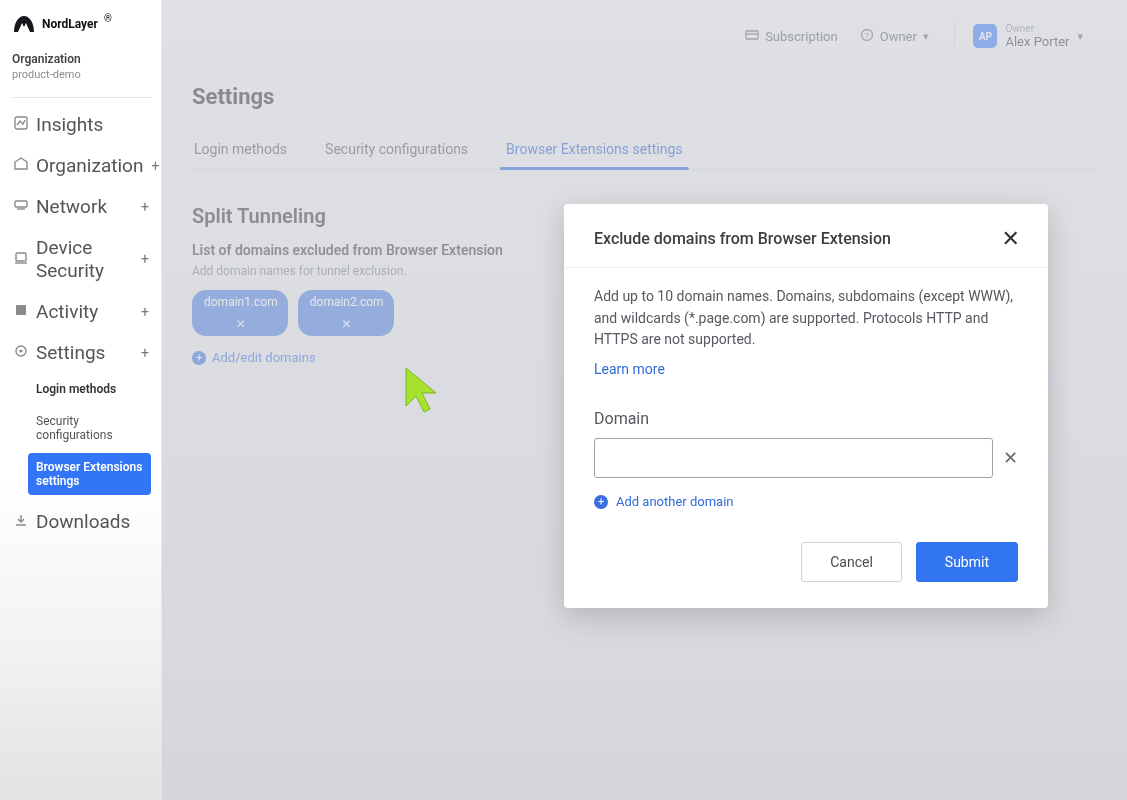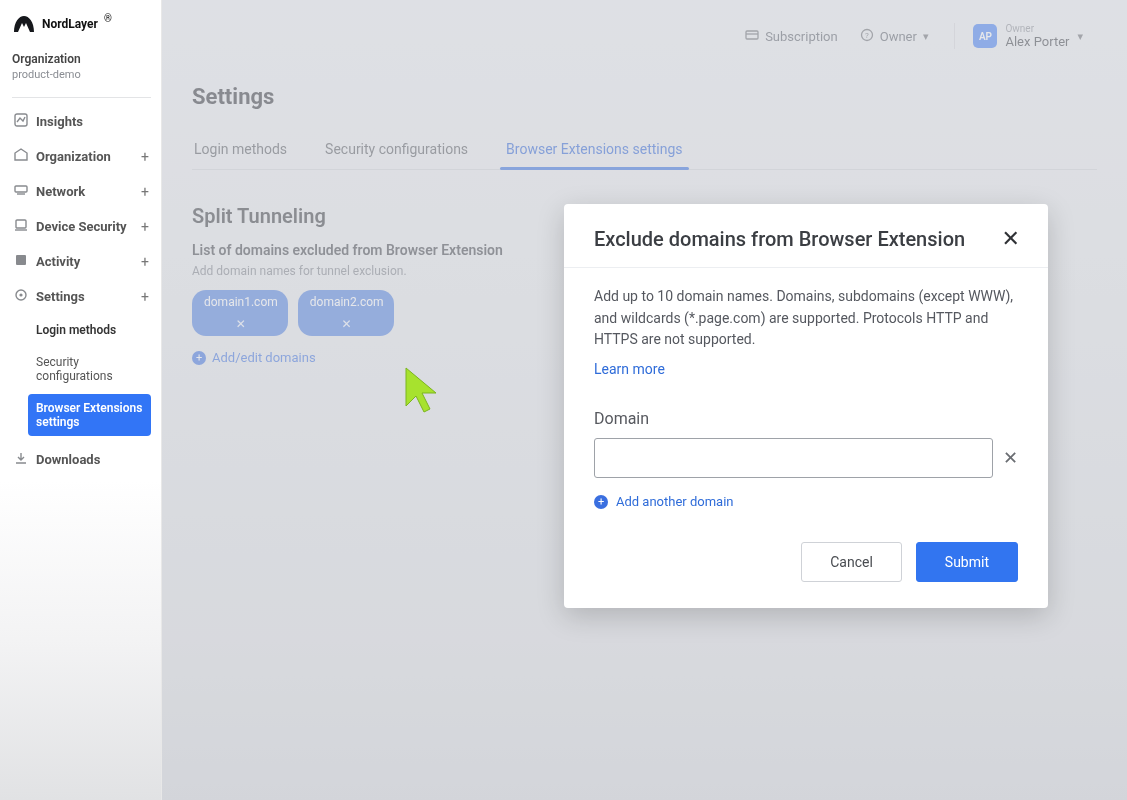--- a/index.html
+++ b/index.html
@@ -9,21 +9,21 @@
   
   .sidebar { width: 162px; height: 100%; background: linear-gradient(#ffffff 0%, #ffffff 60%, #f3f3f4 80%, #e1e2e4 100%); border-right: 1px solid #e8e8e8; padding: 14px 10px 0 12px; display:flex; flex-direction:column; font-size:13px; color:#555; }
   .logo-row { display:flex; align-items:center; gap:6px; margin-bottom:18px; }
   .logo-mark svg { display:block; }
   .logo-text { font-weight:700; font-size:12px; color:#111; }
   .org-block { margin-bottom:8px; }
   .org-label { font-size:12px; font-weight:600; color:#444; }
   .org-name  { font-size:11px; color:#8a8d93; margin-top:2px; }
   .sep { border:0; border-top:1px solid #e3e4e6; margin:8px 0 6px; }
   .nav-item { display:flex; align-items:center; gap:8px; padding:9px 2px; color:#555; cursor:pointer; }
-  .nav-item .lbl { flex:1; font-size:13px;font-weight:bold; }
+  .nav-item .lbl { flex:1; font-size:19px; }
   .nav-item .plus { color:#777; font-size:14px; line-height:1; }
   .nav-item svg { flex:0 0 auto; opacity:.8; }
   .sub-nav { margin:2px 0 6px 16px; display:flex; flex-direction:column; gap:4px; }
   .sub-item { font-size:12px; padding:7px 8px; color:#555; border-radius:4px; cursor:pointer; }
   .sub-item.bold { font-weight:600; color:#333; }
   .sub-item.active { background:#3275f6; color:#fff; font-weight:600; }
 
   
   .main { flex:1; position:relative; background:linear-gradient(#eef0f3,#dfe1e4 80%, #d6d8dc); }
   .main-overlay-dim { position:absolute; inset:0; background:rgba(210,212,216,0.55); pointer-events:none; }
@@ -46,21 +46,21 @@
   .hint { font-size:12px; color:#7c8088; margin-bottom:12px; }
   .chips { display:flex; gap:10px; margin-bottom:14px; }
   .chip { background:#4d7fe0; color:#fff; font-size:12px; padding:5px 10px 5px 12px; border-radius:14px; display:flex; align-items:center; gap:8px; cursor:default;flex-direction:column; }
   .chip .x { cursor:pointer; opacity:.9; font-size:12px; }
   .add-link { display:flex; align-items:center; gap:6px; color:#3a6fe0; font-size:13px; cursor:pointer; }
   .plus-circle { width:14px; height:14px; border-radius:50%; background:#3a6fe0; color:#fff; display:flex; align-items:center; justify-content:center; font-size:11px; line-height:1; }
 
   
   .modal { position:absolute; left:402px; top:204px; width:484px; background:#fff; border-radius:4px; box-shadow:0 8px 28px rgba(0,0,0,0.18); z-index:50; }
   .modal-head { display:flex; align-items:center; justify-content:space-between; padding:20px 22px 14px 30px; border-bottom:1px solid #eceef1; }
-  .modal-title { font-size:20px; font-weight:500; color:#3b3e43; }
+  .modal-title { font-size:16px; font-weight:500; color:#3b3e43; }
   .modal-close { font-size:22px; color:#303236; cursor:pointer; padding:2px 6px; }
   .modal-body { padding:18px 30px 4px 30px; font-size:14px; color:#55585f; line-height:1.55; }
   .learn { color:#2f6cd9; margin-top:8px; display:inline-block; cursor:pointer; }
   .field-label { font-size:16px; color:#57595f; margin:26px 0 6px; }
   .field-row { display:flex; align-items:center; gap:10px; }
   .domain-input { flex:1; height:40px; border:1px solid #9ea2a8; border-radius:3px; padding:0 10px; font-size:14px; }
   .row-x { color:#6a6d72; font-size:18px; cursor:pointer; }
   .add-another { display:flex; align-items:center; gap:8px; color:#2f6cd9; font-size:13px; margin:14px 0 4px; cursor:pointer; }
   .modal-foot { display:flex; justify-content:flex-end; gap:14px; padding:22px 30px 26px; }
   .btn { height:40px; padding:0 28px; font-size:14px; border-radius:3px; cursor:pointer; }

